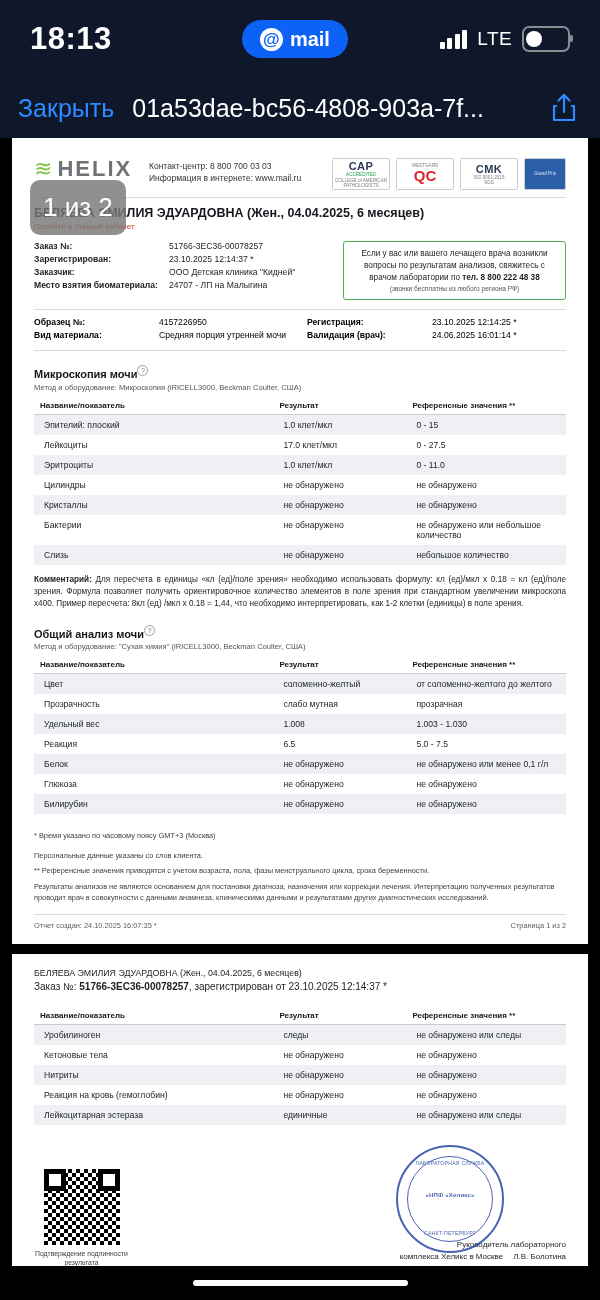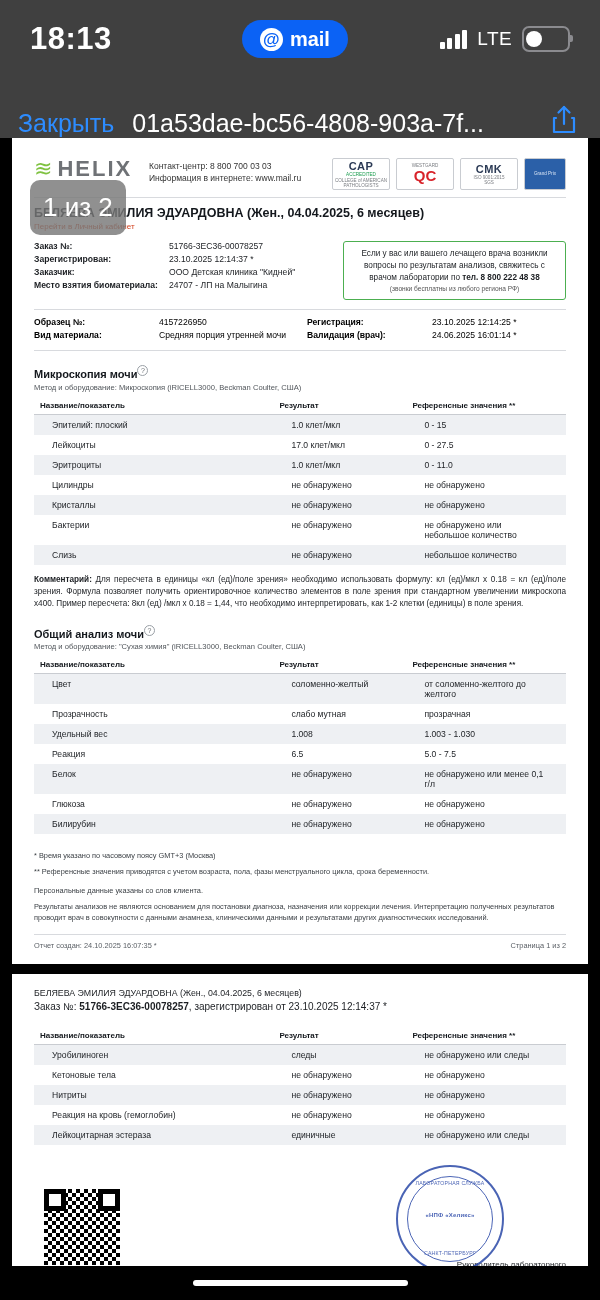--- a/index.html
+++ b/index.html
@@ -10,21 +10,21 @@
   body {
     width: 600px;
     height: 1300px;
     font-family: "Liberation Sans", sans-serif;
     overflow: hidden;
     position: relative;
   }
   .phone {
     width: 600px;
     height: 1300px;
-    background: #404040;
+    background: #0f172a;
     position: relative;
     display: flex;
     flex-direction: column;
   }
 
   
   .statusbar {
     height: 78px;
     flex: 0 0 78px;
     display: flex;
@@ -107,21 +107,21 @@
     border-radius: 50%;
     background: #fff;
     margin-left: 2px;
   }
 
   
   .navbar {
     height: 60px;
     flex: 0 0 60px;
     display: flex;
-    align-items: flex-end;
+    align-items: center;
     padding: 0 18px;
     color: #fff;
     gap: 12px;
   }
   .nav-close {
     color: #2d8cff;
     font-size: 25px;
     white-space: nowrap;
   }
   .nav-title {
@@ -338,21 +338,21 @@
   }
   table.res th {
     text-align: left;
     font-size: 8px;
     font-weight: bold;
     color: #14181d;
     padding: 3px 6px 4px 6px;
     border-bottom: 1px solid #c9ccd1;
   }
   table.res td {
-    padding: 5px 18px;
+    padding: 5px 10px;
     color: #1c1f23;
     vertical-align: top;
   }
   table.res tr.alt td { background: #eef0f3; }
   table.res col.c1 { width: 45%; }
   table.res col.c2 { width: 25%; }
   table.res col.c3 { width: 30%; }
 
   .comment {
     font-size: 8.2px;
@@ -718,22 +718,22 @@
           <tr class="alt">
             <td>Билирубин</td>
             <td>не обнаружено</td>
             <td>не обнаружено</td>
           </tr>
         </tbody>
       </table>
 
       <div class="footnotes">
         <div class="p">* Время указано по часовому поясу GMT+3 (Москва)</div>
+        <div class="p" style="margin-top:8px">Персональные данные указаны со слов клиента.</div>
         <div class="p">** Референсные значения приводятся с учетом возраста, пола, фазы менструального цикла, срока беременности.</div>
-        <div class="p" style="margin-top:8px">Персональные данные указаны со слов клиента.</div>
         <div class="p">Результаты анализов не являются основанием для постановки диагноза, назначения или коррекции лечения. Интерпретацию полученных результатов проводит врач в совокупности с данными анамнеза, клиническими данными и результатами других диагностических исследований.</div>
       </div>
 
       <div class="footer-row">
         <span>Отчет создан: 24.10.2025 16:07:35 *</span>
         <span>Страница 1 из 2</span>
       </div>
     </div>
 
     <div class="gap"></div>

